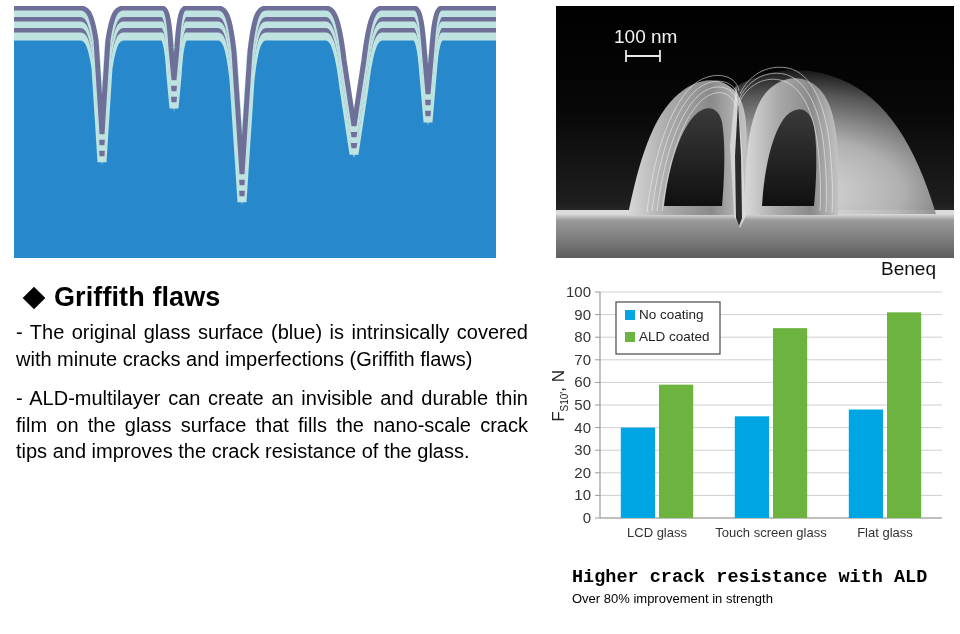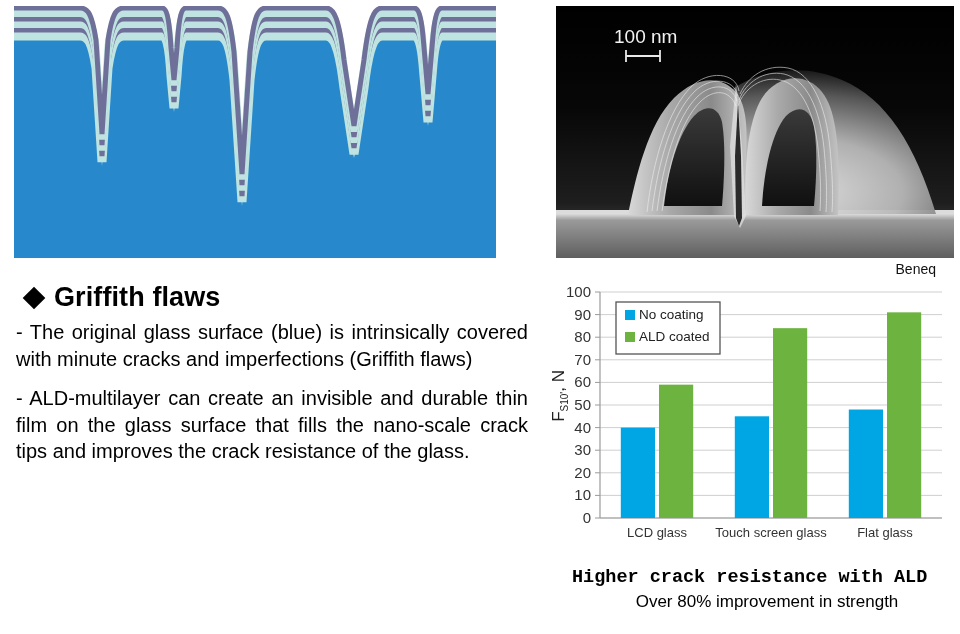--- a/index.html
+++ b/index.html
@@ -21,21 +21,21 @@
   .schematic svg{display:block;width:482px;height:252px;}
 
   
   .sem-wrap{
     position:absolute;left:556px;top:6px;width:398px;height:252px;
     overflow:hidden;background:#000;
   }
   .sem-wrap svg{display:block;width:398px;height:252px;}
   .sem-credit{
     position:absolute;left:556px;top:256px;width:398px;height:26px;
-    text-align:right;font-size:14px;color:#111;line-height:26px;
+    text-align:right;font-size:19px;color:#111;line-height:26px;
     padding-right:18px;box-sizing:border-box;
   }
 
   
   .textcol{
     position:absolute;left:14px;top:282px;width:520px;height:346px;
   }
   .heading{
     font-size:27px;font-weight:bold;letter-spacing:.1px;
     margin:0 0 6px 10px;display:flex;align-items:center;gap:12px;
@@ -54,21 +54,21 @@
 
   
   .chart-block{
     position:absolute;left:548px;top:282px;width:406px;height:350px;
   }
   .chart-svg{display:block;}
   .chart-caption{
     position:absolute;left:24px;top:284px;width:382px;
   }
   .cap-bold{font-size:18.5px;font-weight:bold;line-height:1.25;margin:0;font-family:Liberation Mono, monospace;}
-  .cap-reg{font-size:17px;line-height:1.3;margin:2px 0 0 8px;text-align:center;}
+  .cap-reg{font-size:13px;line-height:1.3;margin:2px 0 0 0;}
 
   .tick-label{font-family:"Liberation Sans",sans-serif;font-size:15px;fill:#333;}
   .cat-label{font-family:"Liberation Sans",sans-serif;font-size:13px;fill:#333;}
   .legend-label{font-family:"Liberation Sans",sans-serif;font-size:13.5px;fill:#222;}
   .axis-title{font-family:"Liberation Sans",sans-serif;font-size:17px;fill:#222;}
   .sem-scale-text{font-family:"Liberation Sans",sans-serif;font-size:19px;fill:#f2f2f2;}
 </style>
 </head>
 <body>
 

